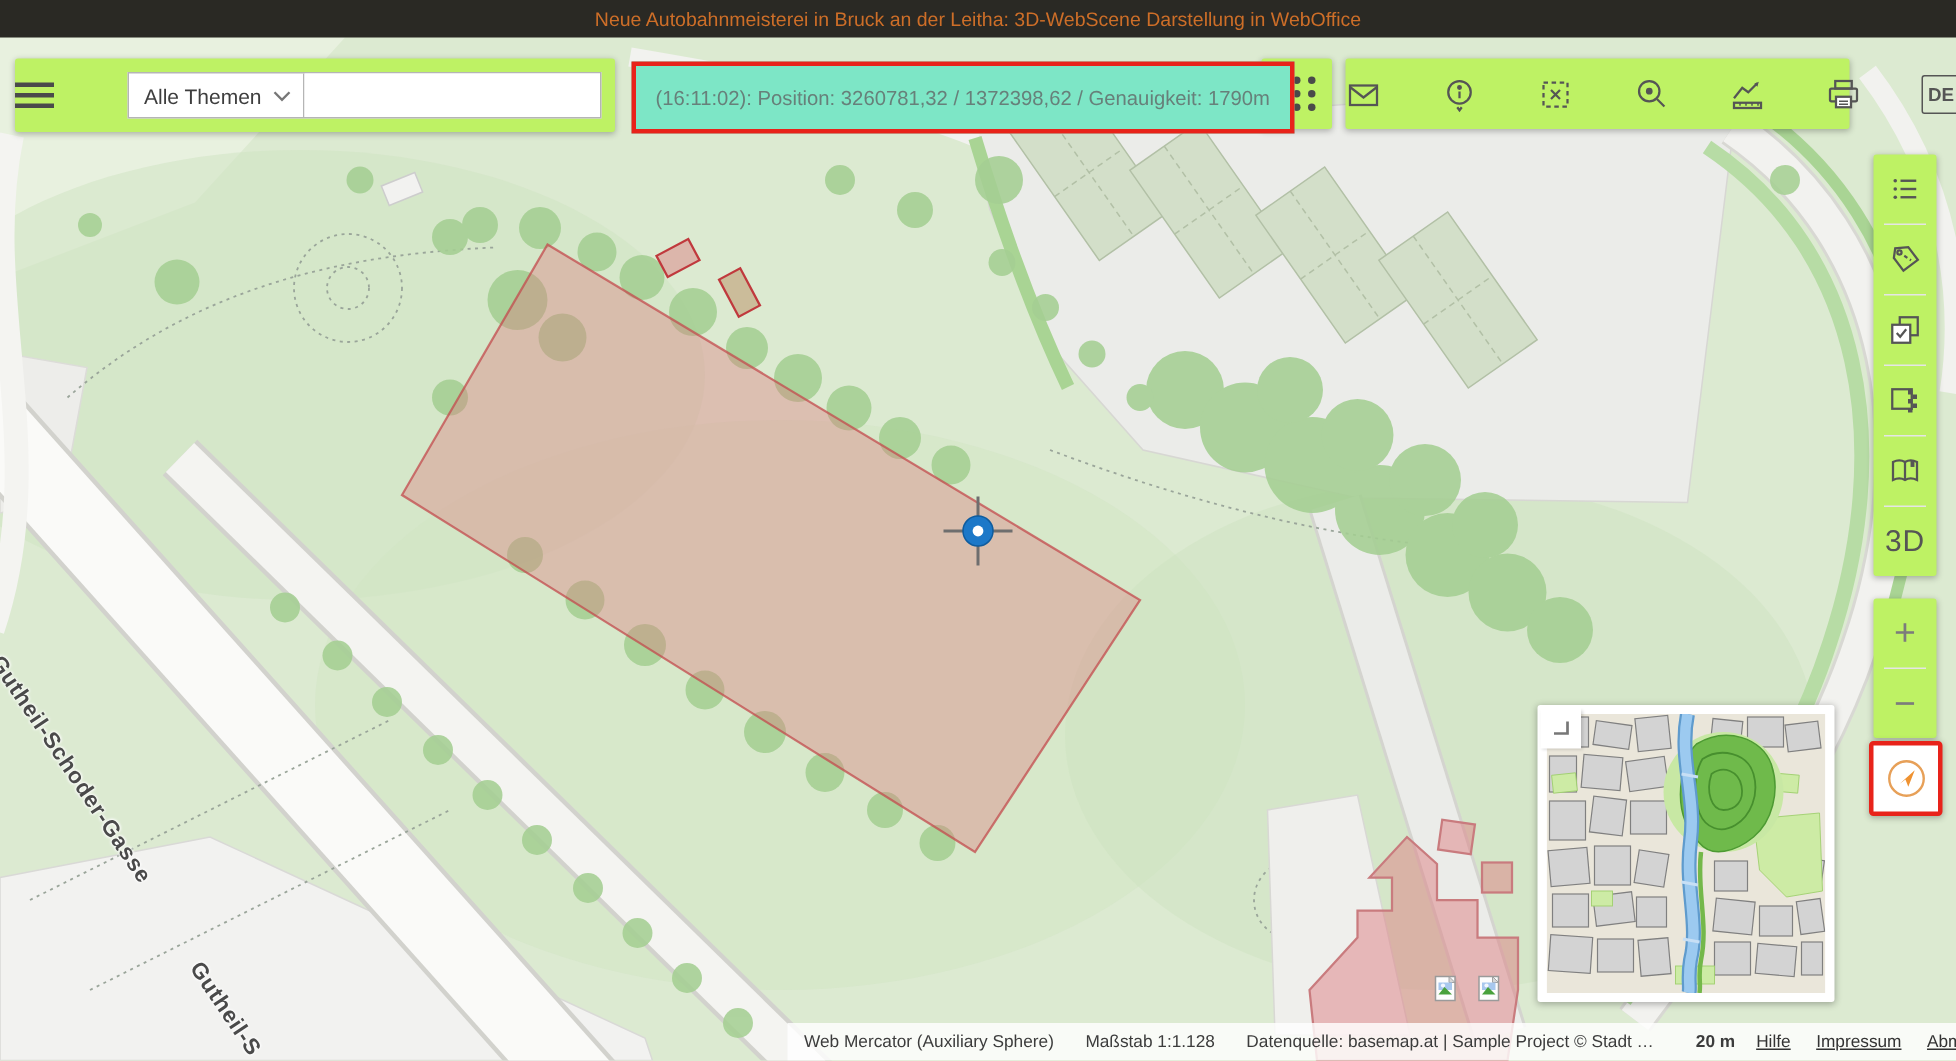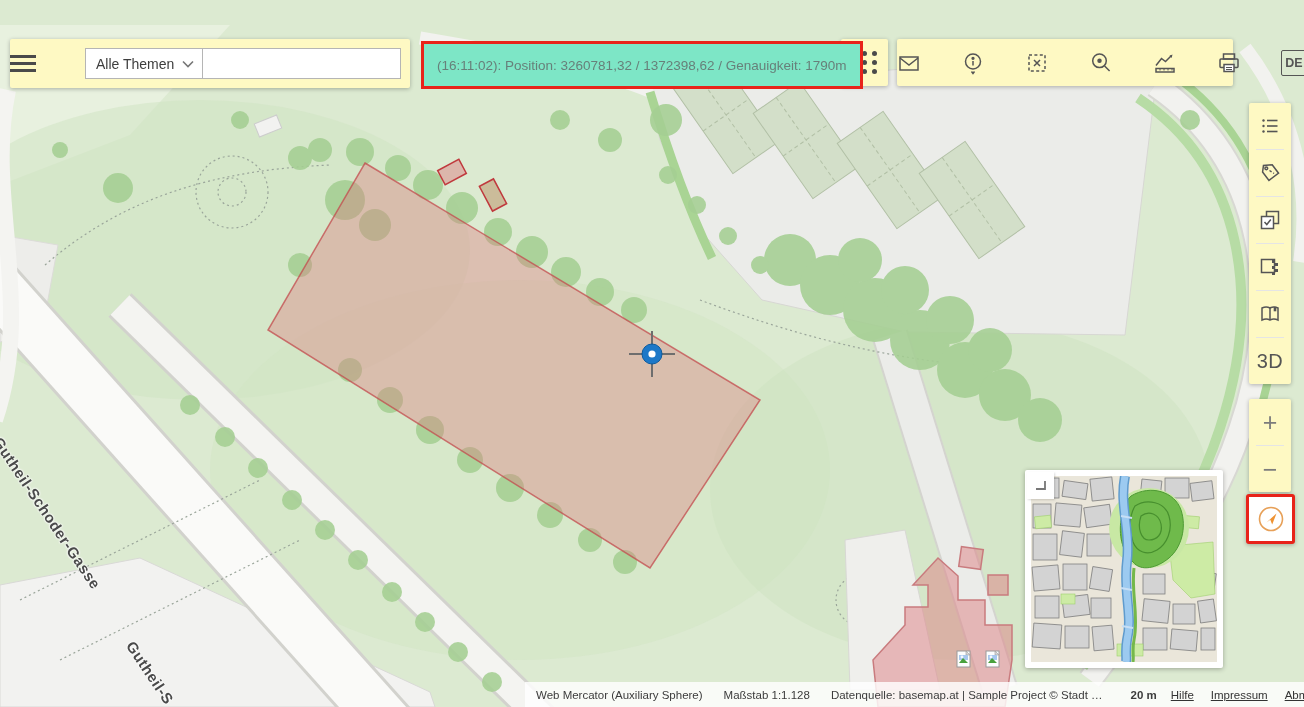--- a/index.html
+++ b/index.html
@@ -13,21 +13,21 @@
 
   
   #map { position:absolute; inset:0; z-index:1; }
   #map svg.base { position:absolute; left:0; top:0; }
   .street-label { position:absolute; color:#4a4a4a; font-size:15px; font-weight:bold; letter-spacing:.6px;
      transform-origin:0 0; transform:rotate(56deg); white-space:nowrap;
      text-shadow:0 0 2px #fff,0 0 2px #fff,0 0 3px #fff; z-index:2; }
   .broken-img { position:absolute; z-index:3; }
 
   
-  .panel { position:absolute; background:#fef9c3; border-radius:2px; box-shadow:0 1px 4px rgba(0,0,0,.28); z-index:30;gap:20px; }
+  .panel { position:absolute; background:#bef264; border-radius:2px; box-shadow:0 1px 4px rgba(0,0,0,.28); z-index:30;gap:20px; }
 
   
   #searchPanel { left:10px; top:39px; width:400px; height:49px; display:flex; align-items:center; }
   #hamburger { width:48px; height:100%; display:flex; align-items:center; justify-content:center; cursor:pointer; }
   #hamburger .bars { width:26px; }
   #hamburger .bars div { height:3px; background:#4a4a4a; margin:4px 0; }
   .vsep-full { width:1px; height:100%; background:#e0e0e0; }
   #comboBox { flex:1; height:31px; margin:0 4px 0 9px; border:1px solid #b5b5b5; display:flex; align-items:center; background:#fff; }
   #topicLabel { font-size:14px; color:#3e3e3e; padding:0 6px 0 10px; white-space:nowrap; }
   .combo-sep { width:1px; height:100%; background:#b5b5b5; }
@@ -248,20 +248,23 @@
     </svg>
     <svg class="broken-img" style="left:985px; top:650px;" width="17" height="18" viewBox="0 0 17 18">
       <rect x="1" y="1" width="13" height="16" fill="#fdfdfd" stroke="#9a9a9a"></rect>
       <polygon points="10,1 14,5 10,5" fill="#d7d7d7" stroke="#9a9a9a" stroke-width=".6"></polygon>
       <rect x="3" y="5" width="9" height="5" fill="#a8c8ee"></rect>
       <circle cx="6" cy="7" r="1.4" fill="#f2f7ff"></circle>
       <polygon points="3,13 7,8 12,13" fill="#49a13c"></polygon>
     </svg>
   </div>
 
+  <div id="topbar">
+    <span class="title">Neue Autobahnmeisterei in Bruck an der Leitha: 3D-WebScene Darstellung in WebOffice</span>
+  </div>
 
   <div id="searchPanel" class="panel">
     <div id="hamburger">
       <div class="bars">
           <div></div>
           <div></div>
           <div></div>
         </div>
     </div>
     <div class="vsep-full"></div>

